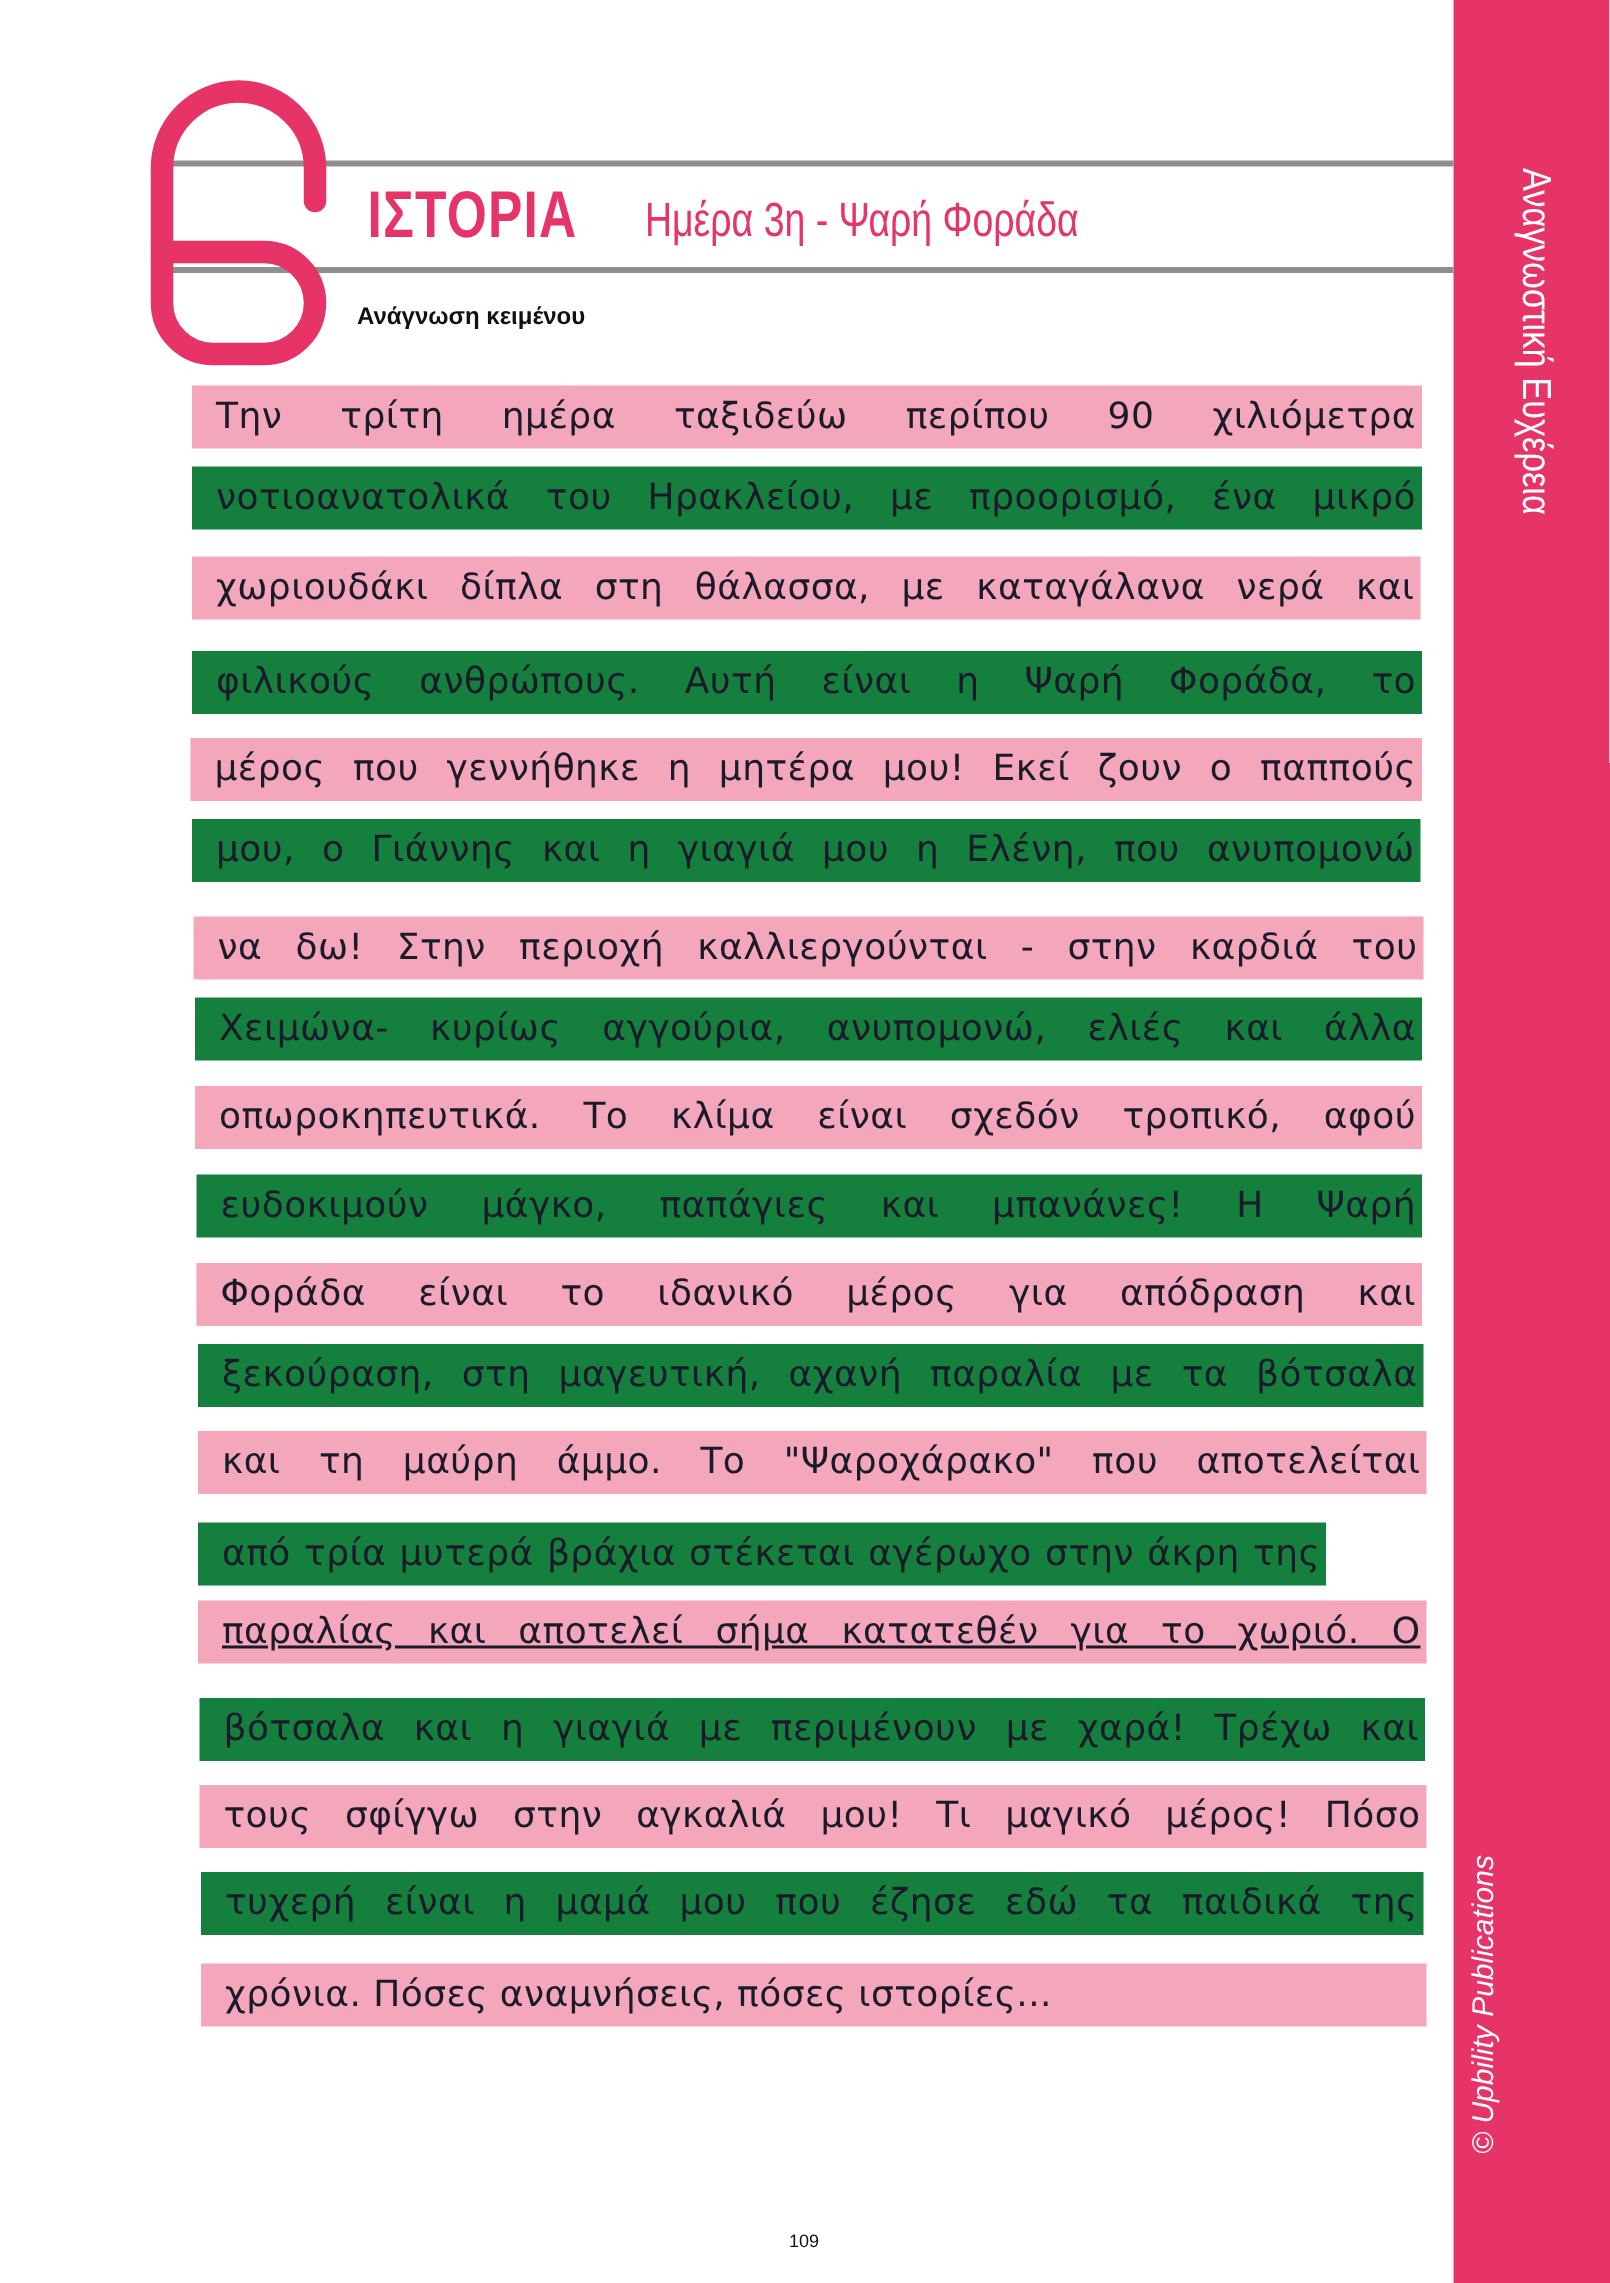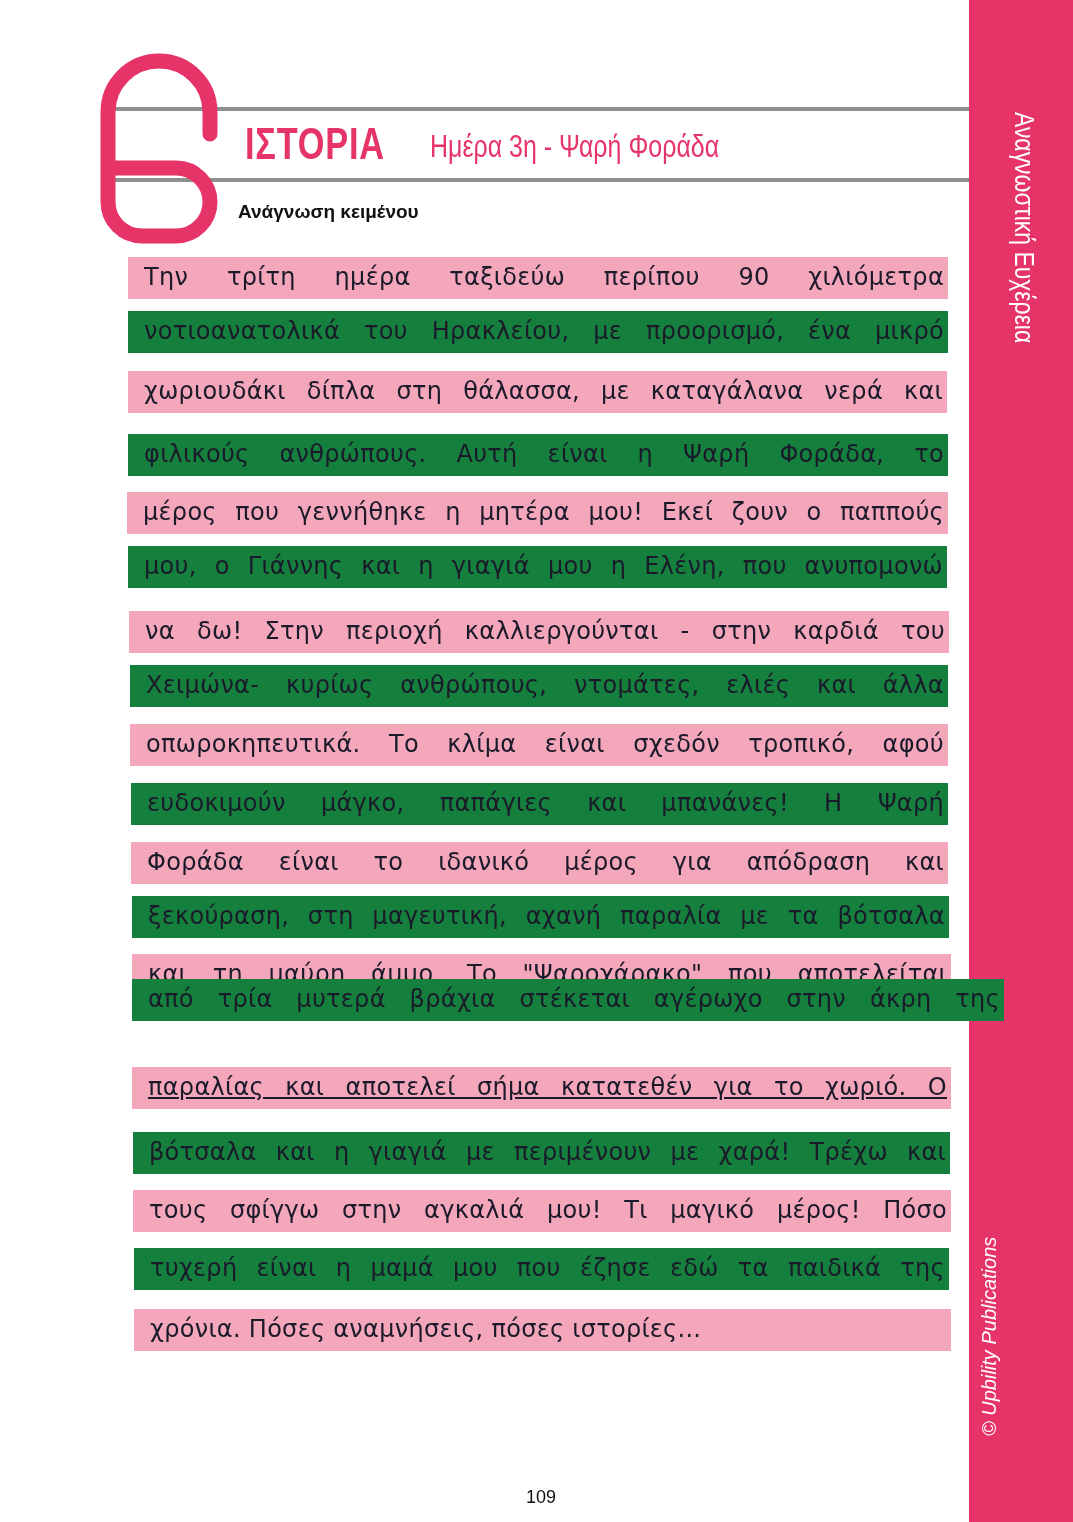--- a/index.html
+++ b/index.html
@@ -44,36 +44,36 @@
     .title-sub {
       position: absolute; left: 430px; top: 126px;
       color: #e63368; font-family: "Liberation Sans", sans-serif;
       font-size: 32px; line-height: 40px;
       transform: scaleX(0.78); transform-origin: 0 50%;
       white-space: nowrap;
     }
     .subtitle {
       position: absolute; left: 238px; top: 200px;
       font-family: "Liberation Sans", sans-serif; font-weight: bold;
-      font-size: 19px; color: #111; line-height: 24px;
+      font-size: 16px; color: #111; line-height: 24px;
     }
     .reading { position: absolute; left: 0; top: 0; }
     .line {
       position: absolute; height: 42px; box-sizing: border-box;
       padding: 0 4px 0 16px;
       font-family: "DejaVu Sans", sans-serif; font-size: 24px; line-height: 40px;
       color: #1a1a2a; white-space: nowrap;
       text-align: justify; text-align-last: justify; letter-spacing: 0.3px;
     }
     .line.pink { background: #f4a6bb; }
     .line.teal { background: #15803d; }
     .line.last { text-align-last: left; }
     .page-number {
       position: absolute; left: 526px; top: 1487px;
-      font-family: "Liberation Sans", sans-serif; font-size: 18px; color: #111;
+      font-family: "Liberation Sans", sans-serif; font-size: 12px; color: #111;
     }
   </style>
 </head>
 <body>
 
 <div class="sidebar"></div>
 <div class="sidebar-title-wrap">
   <span>Αναγνωστική Ευχέρεια</span>
 </div>
 <div class="copyright">© Upbility Publications</div>
@@ -90,27 +90,27 @@
 <div class="subtitle">Ανάγνωση κειμένου</div>
 
 <div class="reading">
   <div class="line pink" style="left:128px;top:257px;width:820px;">Την τρίτη ημέρα ταξιδεύω περίπου 90 χιλιόμετρα</div>
   <div class="line teal" style="left:128px;top:311px;width:820px;">νοτιοανατολικά του Ηρακλείου, με προορισμό, ένα μικρό</div>
   <div class="line pink" style="left:128px;top:371px;width:819px;">χωριουδάκι δίπλα στη θάλασσα, με καταγάλανα νερά και</div>
   <div class="line teal" style="left:128px;top:434px;width:820px;">φιλικούς ανθρώπους. Αυτή είναι η Ψαρή Φοράδα, το</div>
   <div class="line pink" style="left:127px;top:492px;width:821px;">μέρος που γεννήθηκε η μητέρα μου! Εκεί ζουν ο παππούς</div>
   <div class="line teal" style="left:128px;top:546px;width:819px;">μου, ο Γιάννης και η γιαγιά μου η Ελένη, που ανυπομονώ</div>
   <div class="line pink" style="left:129px;top:611px;width:820px;">να δω! Στην περιοχή καλλιεργούνται - στην καρδιά του</div>
-  <div class="line teal" style="left:130px;top:665px;width:818px;">Χειμώνα- κυρίως ανθρώπους, ντομάτες, ελιές και άλλα</div>
+  <div class="line teal" style="left:130px;top:665px;width:818px;">Χειμώνα- κυρίως αγγούρια, ανυπομονώ, ελιές και άλλα</div>
   <div class="line pink" style="left:130px;top:724px;width:818px;">οπωροκηπευτικά. Το κλίμα είναι σχεδόν τροπικό, αφού</div>
   <div class="line teal" style="left:131px;top:783px;width:817px;">ευδοκιμούν μάγκο, παπάγιες και μπανάνες! Η Ψαρή</div>
   <div class="line pink" style="left:131px;top:842px;width:817px;">Φοράδα είναι το ιδανικό μέρος για απόδραση και</div>
   <div class="line teal" style="left:132px;top:896px;width:817px;">ξεκούραση, στη μαγευτική, αχανή παραλία με τα βότσαλα</div>
   <div class="line pink" style="left:132px;top:954px;width:819px;">και τη μαύρη άμμο. Το "Ψαροχάρακο" που αποτελείται</div>
-  <div class="line teal" style="left:132px;top:979px;width:872px;">από τρία μυτερά βράχια στέκεται αγέρωχο στην άκρη της</div>
+  <div class="line teal" style="left:132px;top:1015px;width:752px;">από τρία μυτερά βράχια στέκεται αγέρωχο στην άκρη της</div>
   <div class="line pink" style="left:132px;top:1067px;width:819px;text-decoration:underline;">παραλίας και αποτελεί σήμα κατατεθέν για το χωριό. Ο</div>
   <div class="line teal" style="left:133px;top:1132px;width:817px;">βότσαλα και η γιαγιά με περιμένουν με χαρά! Τρέχω και</div>
   <div class="line pink" style="left:133px;top:1190px;width:818px;">τους σφίγγω στην αγκαλιά μου! Τι μαγικό μέρος! Πόσο</div>
   <div class="line teal" style="left:134px;top:1248px;width:815px;">τυχερή είναι η μαμά μου που έζησε εδώ τα παιδικά της</div>
   <div class="line pink last" style="left:134px;top:1309px;width:817px;">χρόνια. Πόσες αναμνήσεις, πόσες ιστορίες...</div>
 </div>
 
 <div class="page-number">109</div>
 
 </body></html>

